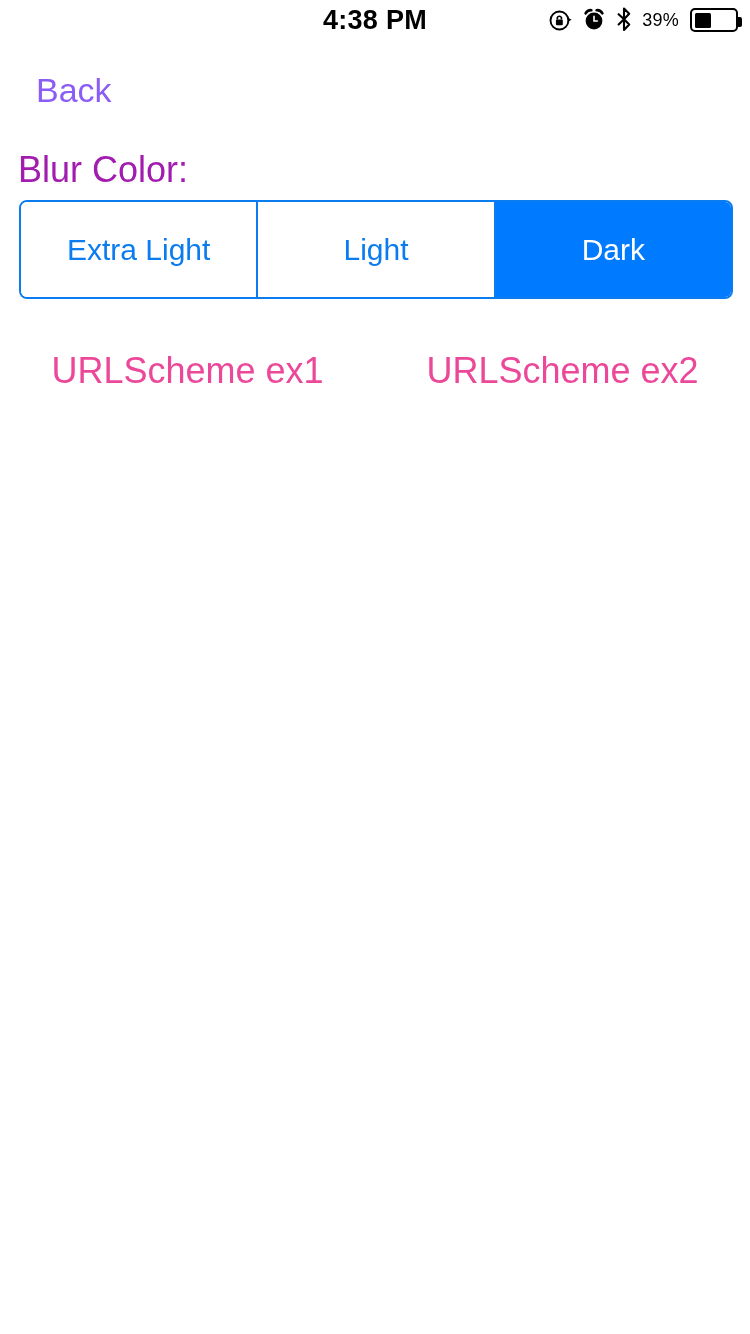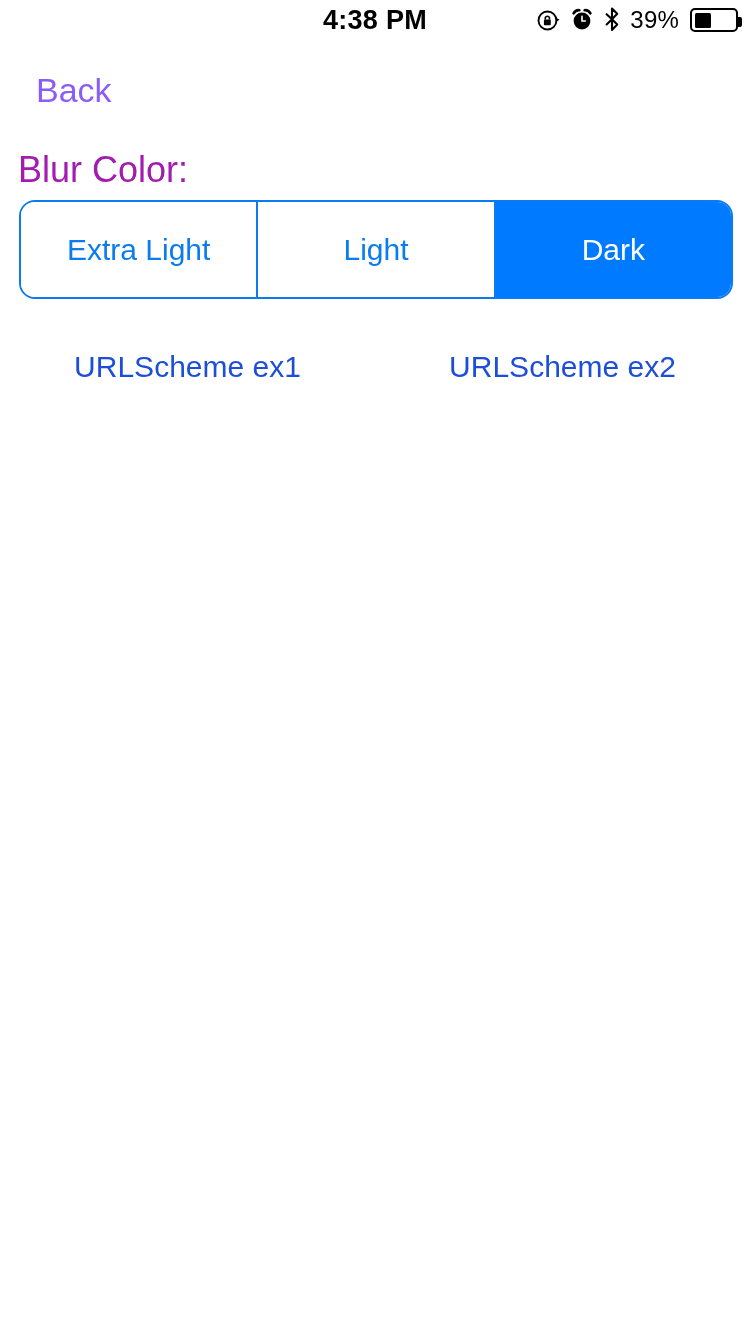--- a/index.html
+++ b/index.html
@@ -78,21 +78,21 @@
     position: absolute;
     right: 12px;
     display: flex;
     align-items: center;
     gap: 9px;
   }
 
   .status-right svg { display: block; }
 
   .battery-pct {
-    font-size: 24px;
+    font-size: 18px;
     letter-spacing: 0.2px;
   }
 
   .battery {
     position: relative;
     width: 48px;
     height: 24px;
     border: 2.5px solid #000;
     border-radius: 5px;
     margin-left: 2px;
@@ -139,21 +139,21 @@
 
   
   .segmented {
     position: absolute;
     top: 200px;
     left: 19px;
     width: 714px;
     height: 99px;
     display: flex;
     border: 2px solid #0a7cf0;
-    border-radius: 16px;
+    border-radius: 8px;
     overflow: hidden;
     background: #ffffff;
   }
 
   .segment {
     flex: 1 1 0;
     display: flex;
     align-items: center;
     justify-content: center;
     font-size: 30px;
@@ -174,22 +174,22 @@
   .link-row {
     position: absolute;
     top: 348px;
     left: 0;
     width: 750px;
     display: flex;
   }
   .url-link {
     flex: 1 1 0;
     text-align: center;
-    font-size: 30px;
-    color: #1d4ed8;
+    font-size: 36px;
+    color: #ec4899;
     line-height: 1.25;
     cursor: pointer;
   }
 </style>
 </head>
 <body>
 
 <div class="status-bar">
 
 

